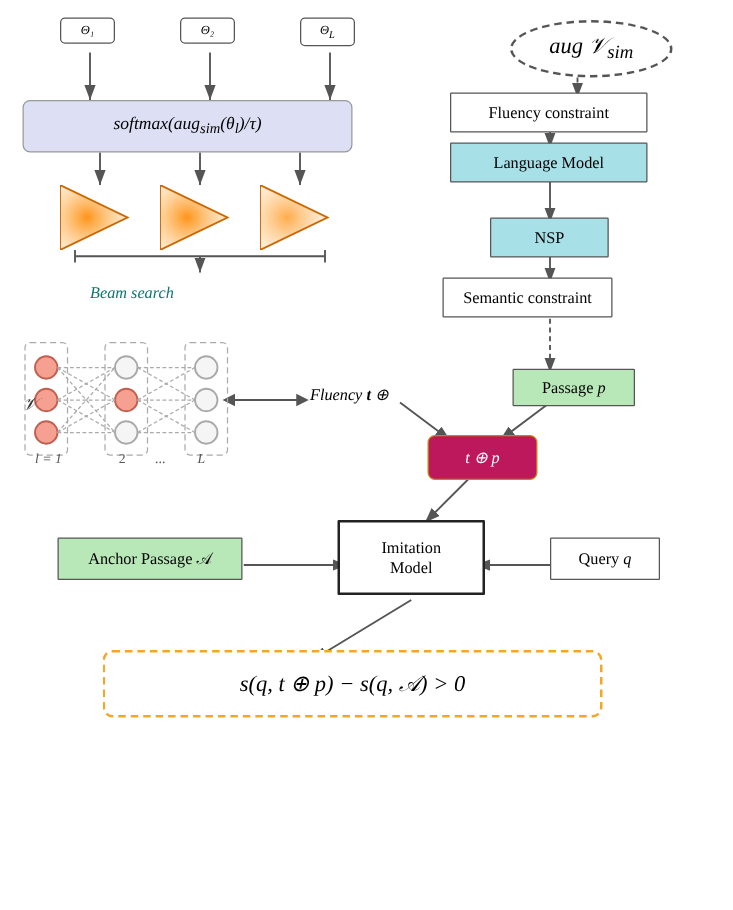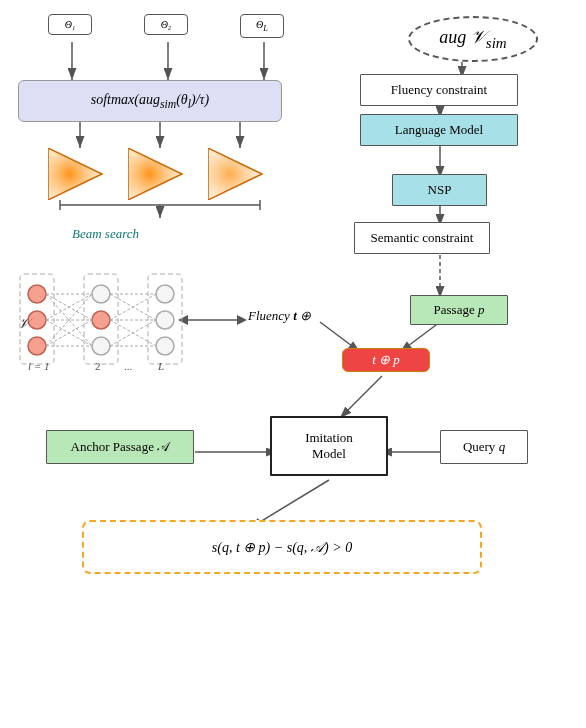--- a/index.html
+++ b/index.html
@@ -270,35 +270,35 @@
   </div>
 
   <div class="rounded-rect" style="left:354px; top:222px; width:136px; height:32px; display:flex; align-items:center; justify-content:center;">
     <span>Semantic constraint</span>
   </div>
 
   <div class="rounded-rect green-fill" style="left:410px; top:295px; width:98px; height:30px; display:flex; align-items:center; justify-content:center;">
     <span>Passage <i>p</i></span>
   </div>
 
-  <div style="position:absolute; left:342px; top:348px; width:88px; height:24px; background:#ef4444; border:1.5px solid #c8860a; border-radius:6px; display:flex; align-items:center; justify-content:center;">
+  <div style="position:absolute; left:342px; top:348px; width:88px; height:36px; background:#be185d; border:1.5px solid #c8860a; border-radius:6px; display:flex; align-items:center; justify-content:center;">
     <span style="color:white; font-size:13px; font-style:italic;"><i>t</i> ⊕ <i>p</i></span>
   </div>
 
   <div class="rounded-rect bold-border" style="left:270px; top:416px; width:118px; height:60px; display:flex; align-items:center; justify-content:center; text-align:center;">
     <span>Imitation<br>Model</span>
   </div>
 
   <div class="rounded-rect green-fill" style="left:46px; top:430px; width:148px; height:34px; display:flex; align-items:center; justify-content:center;">
     <span>Anchor Passage 𝒜</span>
   </div>
 
   <div class="rounded-rect" style="left:440px; top:430px; width:88px; height:34px; display:flex; align-items:center; justify-content:center;">
     <span>Query <i>q</i></span>
   </div>
 
-  <div class="dashed-rect" style="left:82px; top:520px; width:400px; height:54px; display:flex; align-items:center; justify-content:center; font-size:14px; font-style:italic;">
+  <div class="dashed-rect" style="left:82px; top:520px; width:400px; height:54px; display:flex; align-items:center; justify-content:center; font-size:18px; font-style:italic;">
     <span>
       <i>s</i>(<i>q</i>, <i>t</i> ⊕ <i>p</i>) − <i>s</i>(<i>q</i>, 𝒜) &gt; 0
     </span>
   </div>
 
 </div>
 
 </body></html>

